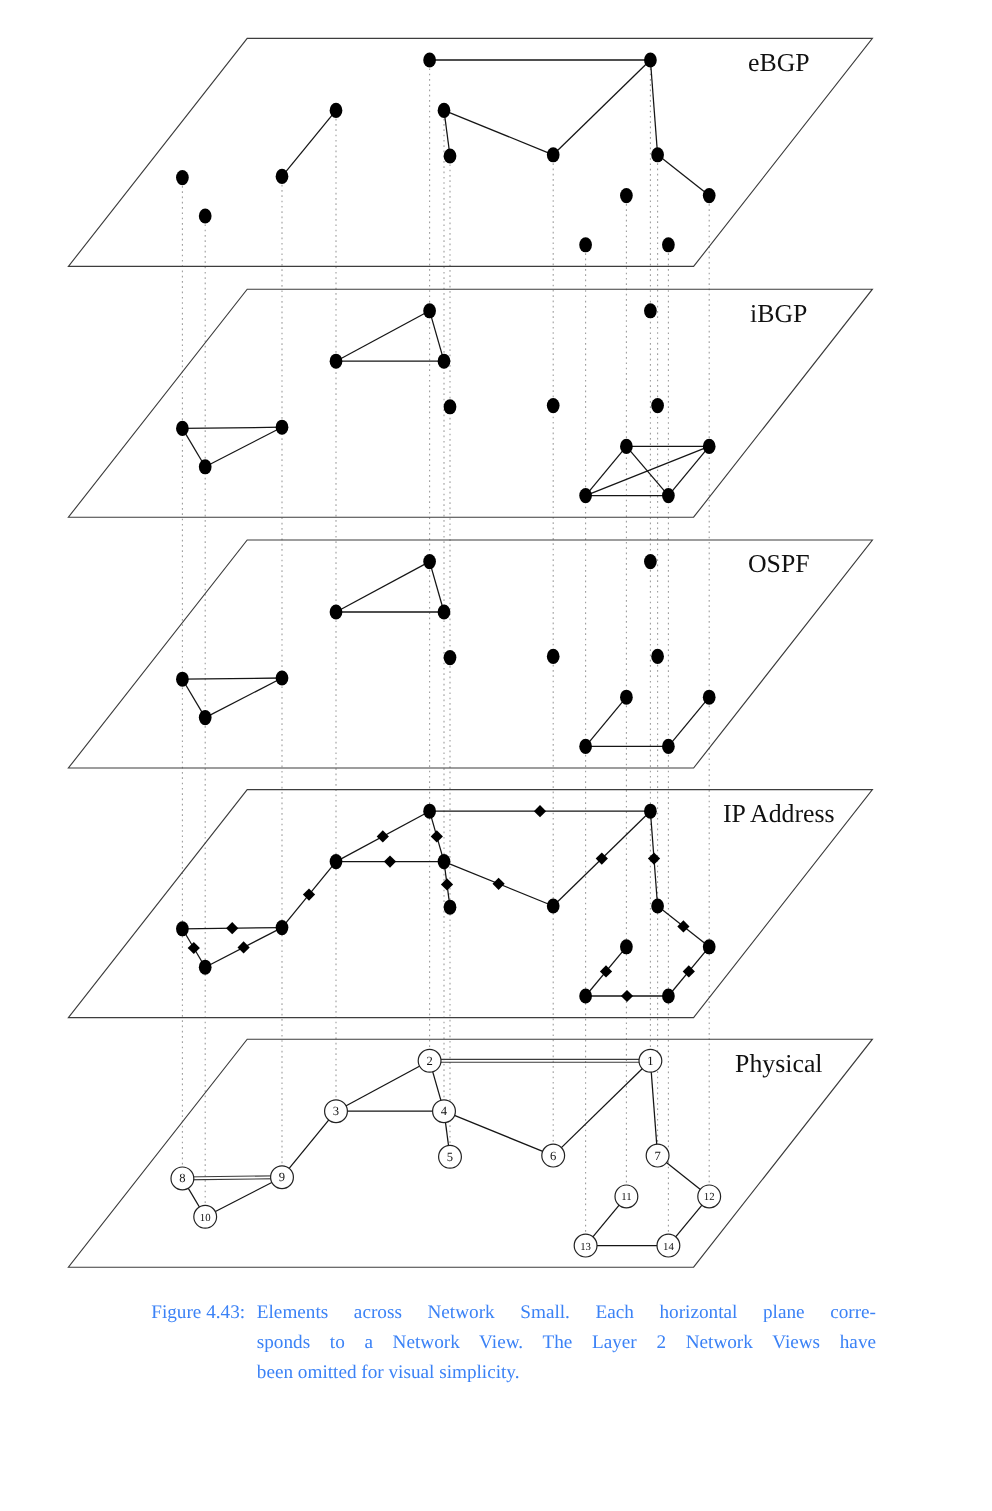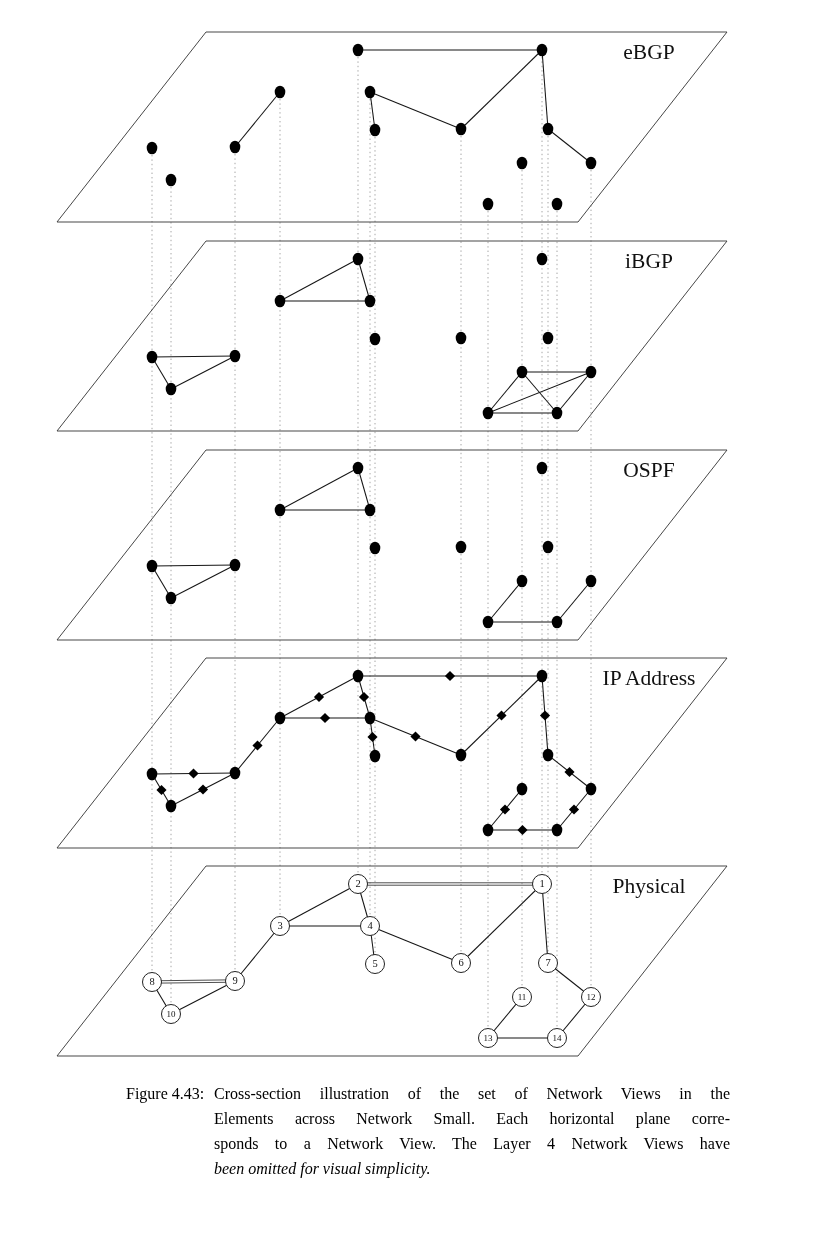--- a/index.html
+++ b/index.html
@@ -4,24 +4,24 @@
 <style>
   html,body{margin:0;padding:0;}
   body{
     width:827px;height:1259px;background:#ffffff;position:relative;overflow:hidden;
     font-family:"Liberation Serif","DejaVu Serif",serif;
   }
   #figure-svg{position:absolute;left:0;top:0;}
   #figure-svg text{font-family:"Liberation Serif","DejaVu Serif",serif;fill:#111;}
   .caption{
     position:absolute;left:214px;top:1081px;width:516px;
-    font-size:16px;line-height:25.1px;color:#000000;
+    font-size:16px;line-height:25.1px;color:#3b82f6;
   }
   .cap-line{text-align:justify;text-align-last:justify;}
-  .cap-last{text-align:right;text-align-last:left;font-style:italic;}
+  .cap-last{text-align:right;text-align-last:left;}
   .cap-label{position:absolute;left:-88px;top:0;white-space:nowrap;}
 </style>
 </head>
 <body>
 
 <svg id="figure-svg" width="827" height="1078" viewBox="0 0 827 1078">
     <line x1="542" y1="57" x2="542" y2="874" stroke="#9c9c9c" stroke-width="0.9" stroke-dasharray="1.4 3"></line>
     <line x1="358" y1="57" x2="358" y2="874" stroke="#9c9c9c" stroke-width="0.9" stroke-dasharray="1.4 3"></line>
     <line x1="280" y1="99" x2="280" y2="916" stroke="#9c9c9c" stroke-width="0.9" stroke-dasharray="1.4 3"></line>
     <line x1="370" y1="99" x2="370" y2="916" stroke="#9c9c9c" stroke-width="0.9" stroke-dasharray="1.4 3"></line>
@@ -213,17 +213,17 @@
       <circle cx="591" cy="997" r="9.5" fill="#ffffff" stroke="#222222" stroke-width="1"></circle>
       <text x="591" y="1000.4" text-anchor="middle" font-size="9">12</text>
       <circle cx="488" cy="1038" r="9.5" fill="#ffffff" stroke="#222222" stroke-width="1"></circle>
       <text x="488" y="1041.4" text-anchor="middle" font-size="9">13</text>
       <circle cx="557" cy="1038" r="9.5" fill="#ffffff" stroke="#222222" stroke-width="1"></circle>
       <text x="557" y="1041.4" text-anchor="middle" font-size="9">14</text>
     </g>
   </svg>
 
 <div class="caption">
-  <div class="cap-line"><span class="cap-label">Figure 4.43:</span><span>Cross-section illustration of the set of Network Views in the</span></div>
+  <div class="cap-line"><span class="cap-label">Figure 4.43:</span></div>
   <div class="cap-line">Elements across Network Small. Each horizontal plane corre-</div>
-  <div class="cap-line">sponds to a Network View. The Layer 4 Network Views have</div>
+  <div class="cap-line">sponds to a Network View. The Layer 2 Network Views have</div>
   <div class="cap-line cap-last">been omitted for visual simplicity.</div>
 </div>
 
 </body></html>

